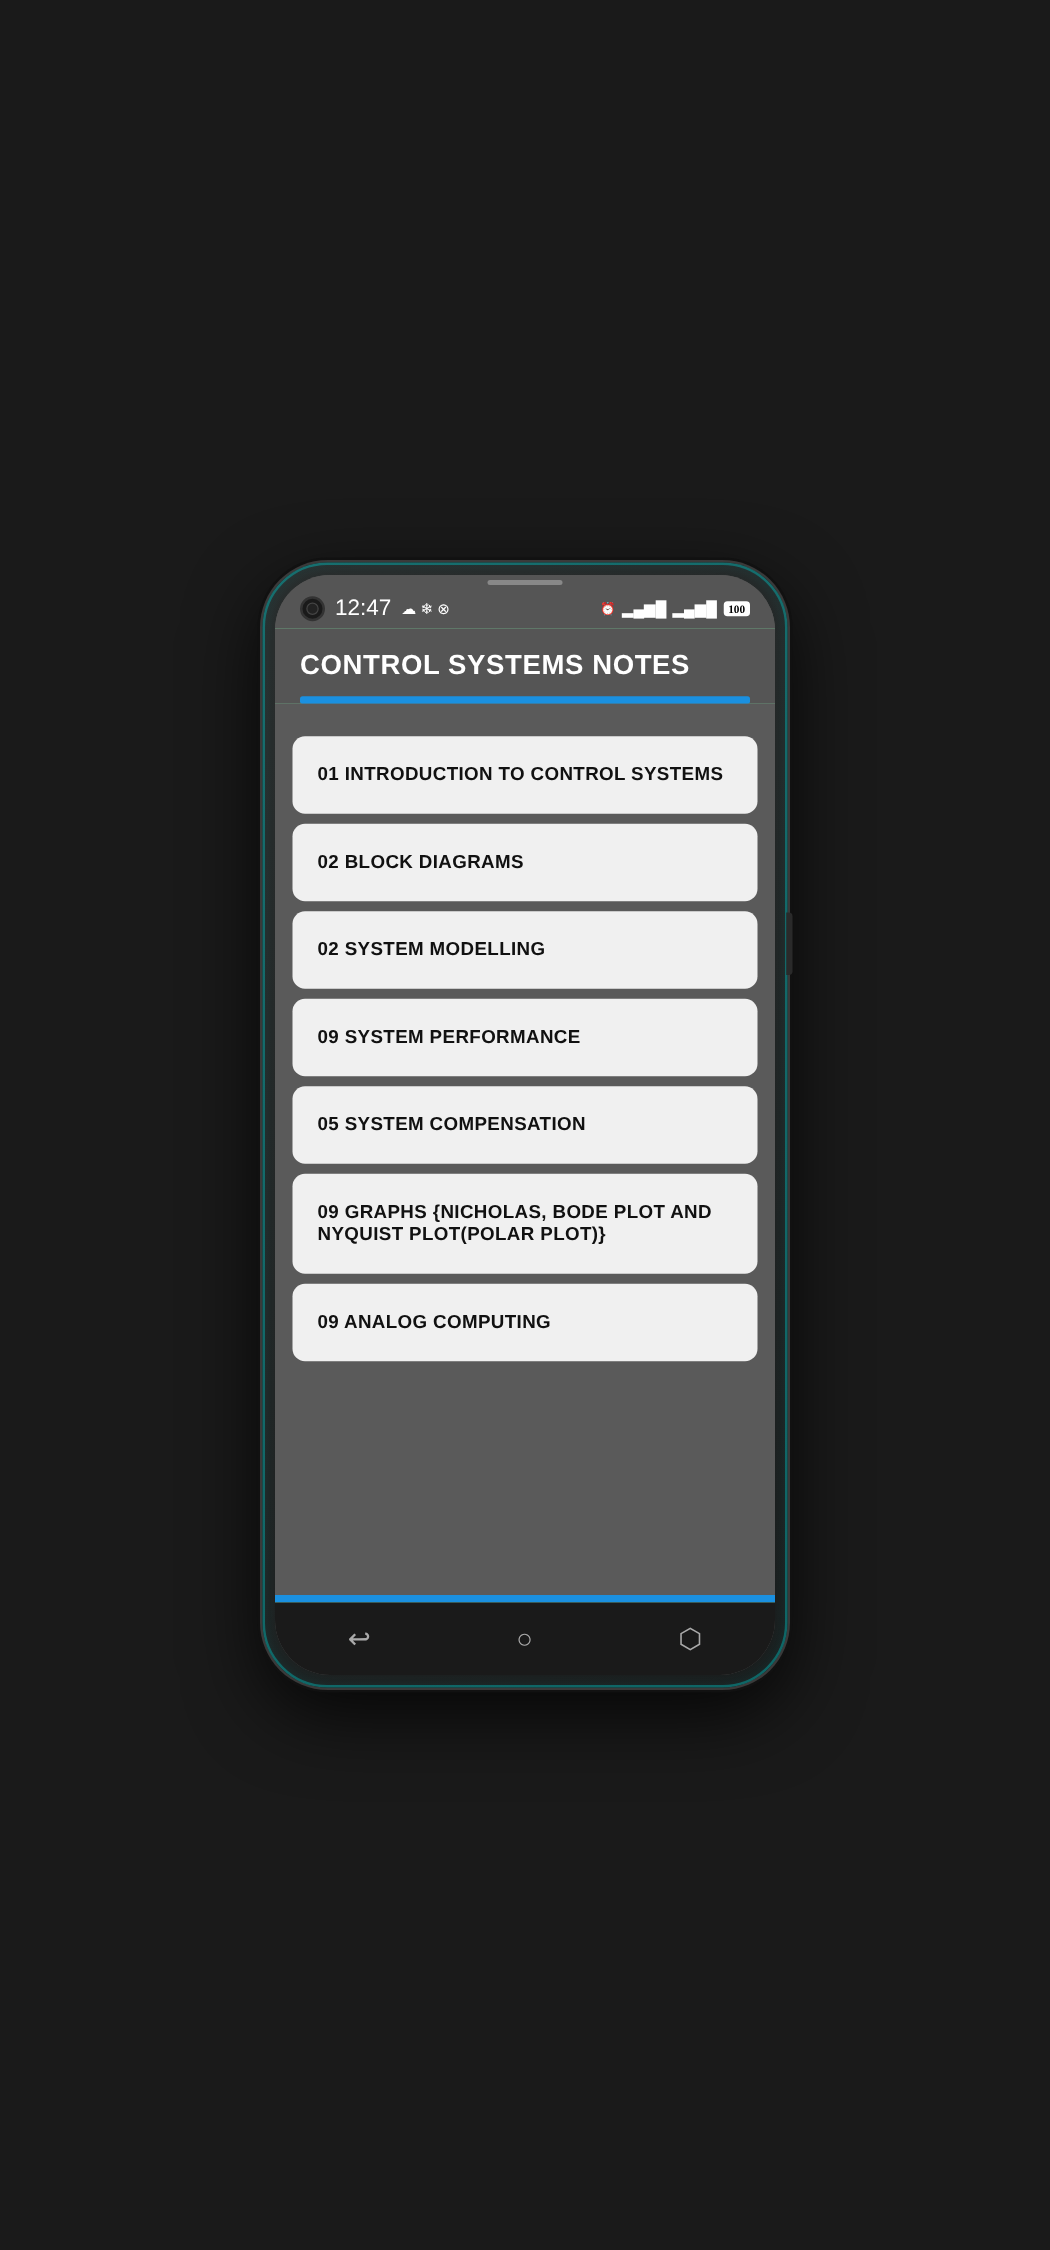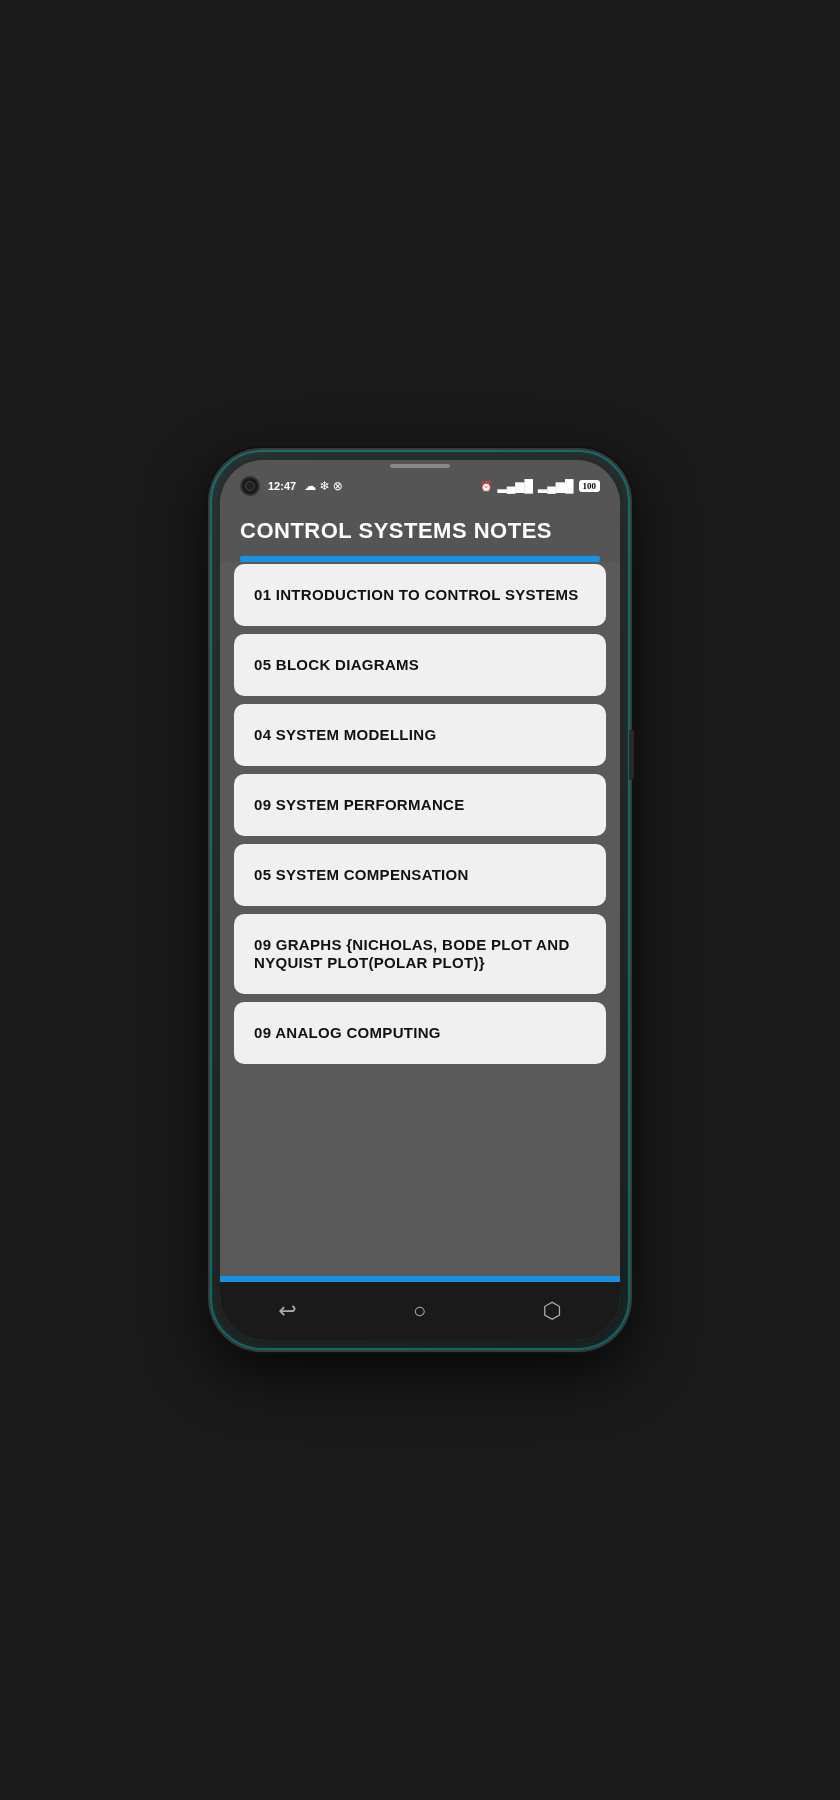--- a/index.html
+++ b/index.html
@@ -89,22 +89,22 @@
       content: '';
       width: 8px;
       height: 8px;
       background: #222;
       border-radius: 50%;
       border: 1px solid #444;
     }
 
     .status-time {
       color: white;
-      font-size: 11px;
-      font-weight: bold;
+      font-size: 18px;
+      font-weight: normal;
     }
 
     .status-right {
       display: flex;
       align-items: center;
       gap: 5px;
       color: white;
       font-size: 10px;
     }
 
@@ -144,21 +144,21 @@
 
     .blue-bar {
       height: 6px;
       background: #1a90e0;
       border-radius: 2px;
     }
 
     .list-container {
       flex: 1;
       overflow-y: auto;
-      padding: 2px 14px;
+      padding: 26px 14px;
       display: flex;
       flex-direction: column;
       gap: 8px;
       background: #5a5a5a;
     }
 
     .list-container::-webkit-scrollbar {
       width: 4px;
     }
     .list-container::-webkit-scrollbar-track {
@@ -251,22 +251,22 @@
     <div class="app-content">
 
       <div class="app-header">
         <div class="app-title">CONTROL SYSTEMS NOTES</div>
         <div class="blue-bar"></div>
       </div>
 
       <div class="list-container">
 
       <div class="list-item"><span class="list-item-label">01 INTRODUCTION TO CONTROL SYSTEMS</span></div>
-          <div class="list-item"><span class="list-item-label">05 BLOCK DIAGRAMS</span></div>
-          <div class="list-item"><span class="list-item-label">04 SYSTEM MODELLING</span></div>
+          <div class="list-item"><span class="list-item-label">02 BLOCK DIAGRAMS</span></div>
+          <div class="list-item"><span class="list-item-label">02 SYSTEM MODELLING</span></div>
           <div class="list-item"><span class="list-item-label">09 SYSTEM PERFORMANCE</span></div>
           <div class="list-item"><span class="list-item-label">05 SYSTEM COMPENSATION</span></div>
           <div class="list-item"><span class="list-item-label">09 GRAPHS {NICHOLAS, BODE PLOT AND NYQUIST PLOT(POLAR PLOT)}</span></div>
           <div class="list-item"><span class="list-item-label">09 ANALOG COMPUTING</span></div>
         </div>
 
       <div class="bottom-bar"></div>
 
     </div>
 

